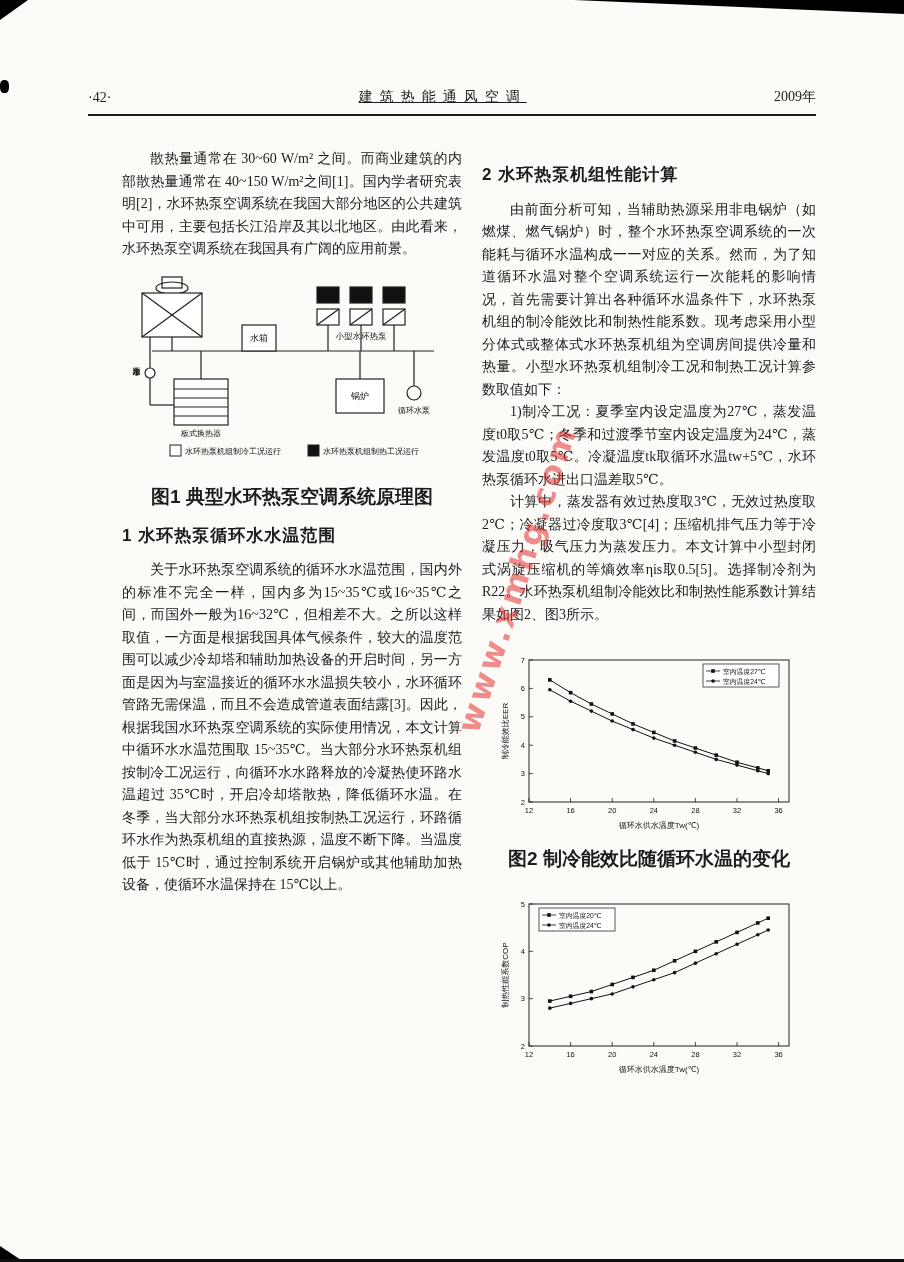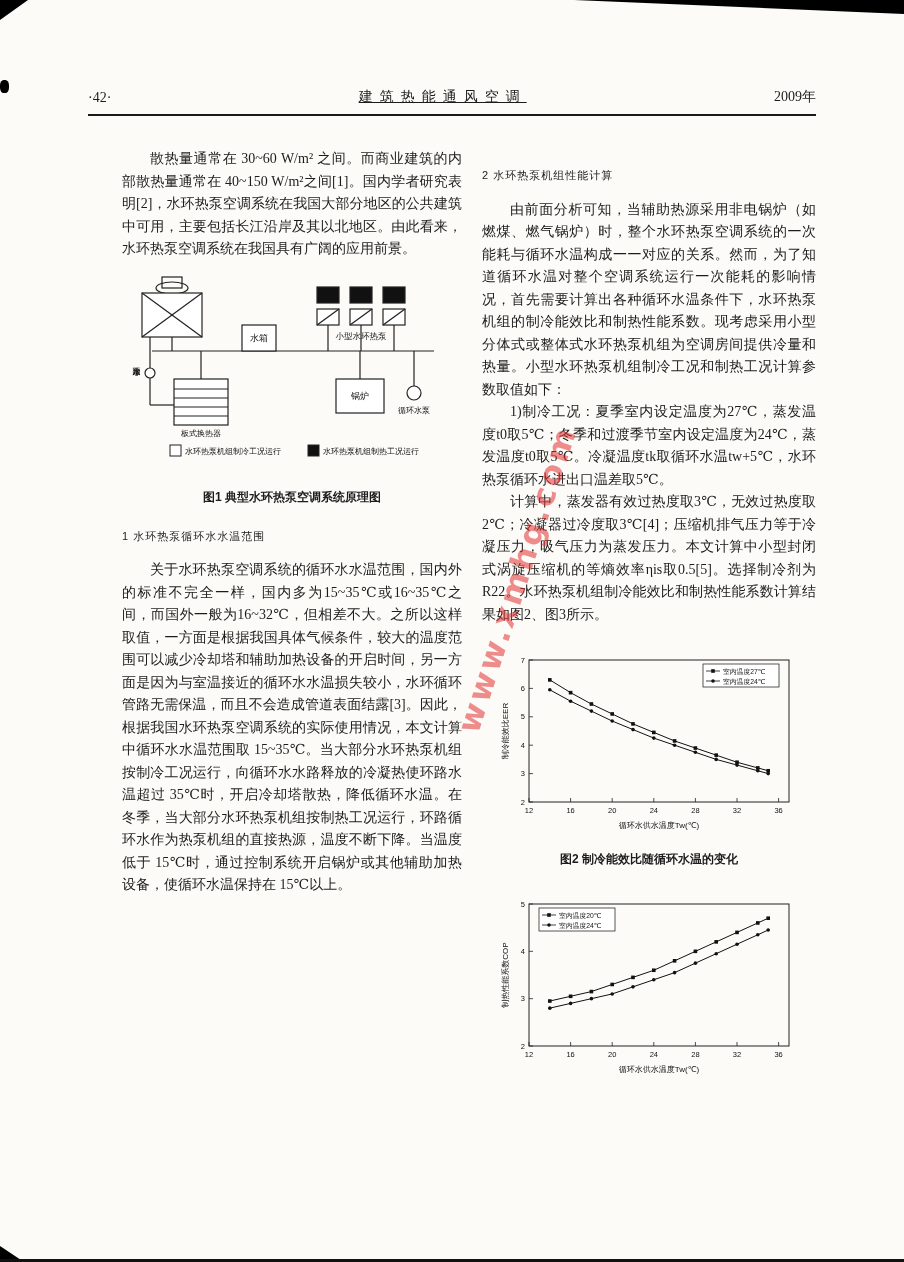--- a/index.html
+++ b/index.html
@@ -20,25 +20,25 @@
     position:absolute; top:88px; left:88px; right:88px;
     display:flex; justify-content:space-between; align-items:flex-end;
     font-size:14px; padding-bottom:8px; border-bottom:2px solid #1a1a1a;
   }
   .journal { letter-spacing:7px;text-decoration:underline; }
 
   .columns { position:absolute; top:148px; left:88px; right:88px; display:flex; gap:20px;margin-left:34px; }
   .col { width:351px; font-size:14px; line-height:22.5px; text-align:justify; }
   p.body { text-indent:2em; }
   h2.sec {
-    font-size:11px; font-family:"Liberation Sans","DejaVu Sans",sans-serif;
-    font-weight:normal; margin:16px 0 12px 0; letter-spacing:1px;
+    font-size:17px; font-family:"Liberation Sans","DejaVu Sans",sans-serif;
+    font-weight:bold; margin:16px 0 12px 0; letter-spacing:1px;
   }
   .caption {
-    text-align:center; font-weight:bold; font-size:12px;
+    text-align:center; font-weight:bold; font-size:19px;
     font-family:"Liberation Sans","DejaVu Sans",sans-serif; margin:6px 0 4px 0;
   }
   .figure { margin:12px auto 0 auto; }
   .fig1 { width:340px; }
   .chartfig { width:300px; margin-top:26px; }
   svg text { font-family:"Liberation Sans","DejaVu Sans",sans-serif; fill:#111; }
 
   .watermark {
     position:absolute; left:352px; top:560px; width:330px; text-align:center;
     transform:rotate(-72deg); transform-origin:center;

